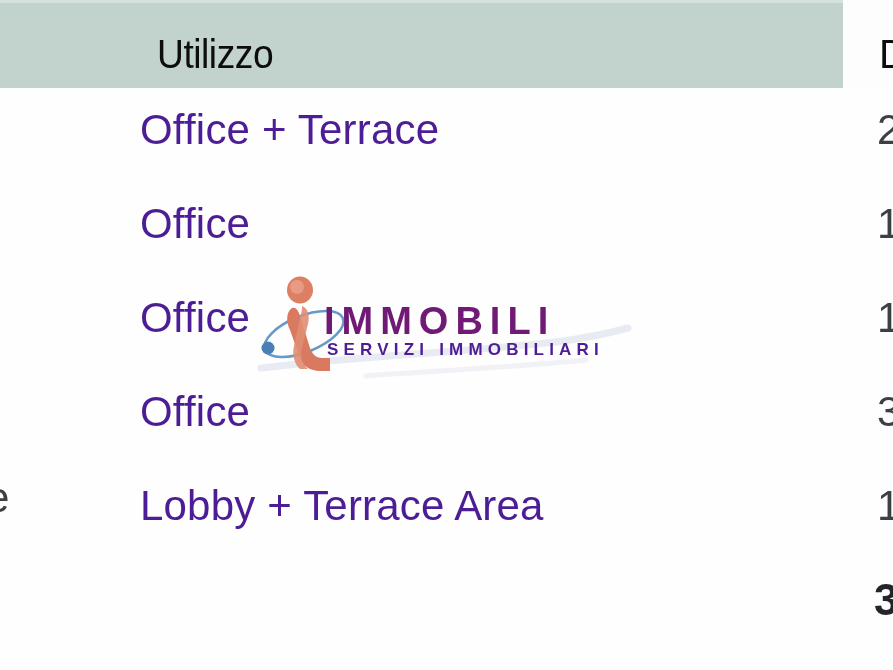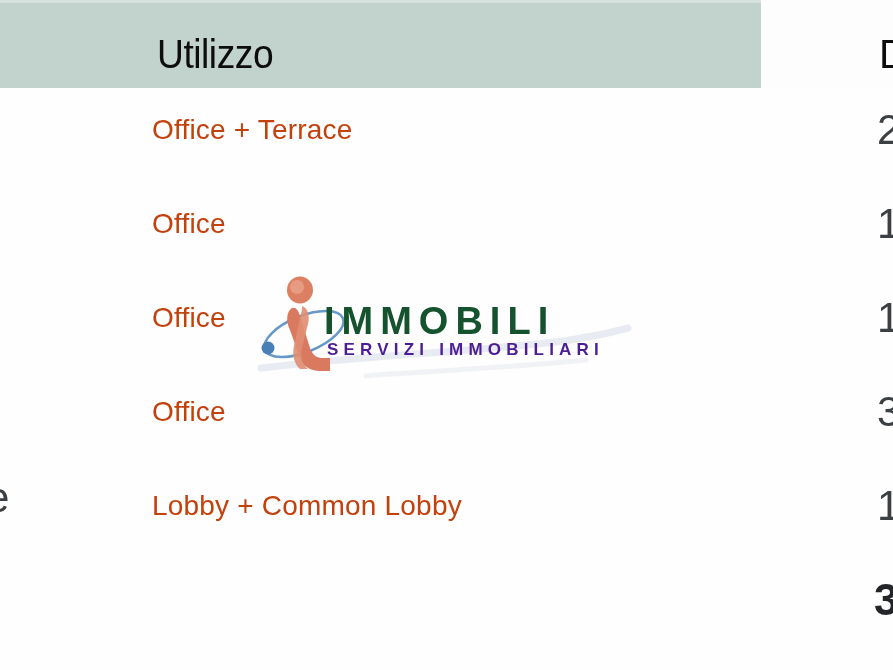--- a/index.html
+++ b/index.html
@@ -19,21 +19,21 @@
     height: 670px;
     overflow: hidden;
     background: #fdfdfd;
   }
 
   
   .table-header {
     position: absolute;
     left: 0;
     top: 0;
-    width: 761px;
+    width: 843px;
     height: 88px;
     background: #c2d2cc;
     box-sizing: border-box;
     border-top: 3px solid #d6e2dd;
   }
   .header-cell-usage {
     position: absolute;
     left: 157px;
     top: 27px;
     font-size: 40px;
@@ -69,25 +69,25 @@
 
   .row {
     position: absolute;
     left: 0;
     width: 893px;
     height: 94px;
   }
 
   .cell-usage {
     position: absolute;
-    left: 152px;
+    left: 140px;
     top: 14px;
-    font-size: 28px;
-    line-height: 56px;
-    color: #c2410c;
+    font-size: 42px;
+    line-height: 56px;
+    color: #4c1d95;
     white-space: nowrap;
     letter-spacing: 0.2px;
   }
 
   .cell-amount {
     position: absolute;
     left: 877px;
     top: 14px;
     width: 16px;
     overflow: hidden;
@@ -141,21 +141,21 @@
   .logo svg { display: block; }
 
   .logo-wordmark {
     position: absolute;
     left: 68px;
     top: 29px;
     font-size: 38px;
     line-height: 40px;
     font-weight: bold;
     letter-spacing: 7px;
-    color: #14532d;
+    color: #701a75;
     white-space: nowrap;
     text-align: center;
   }
   .logo-tagline {
     position: absolute;
     left: 71px;
     top: 69px;
     font-size: 17px;
     line-height: 18px;
     font-weight: bold;
@@ -190,21 +190,21 @@
       <div class="cell-usage">Office</div>
       <div class="cell-amount">1</div>
     </div>
 
     <div class="row" style="top:282px;">
       <div class="cell-usage">Office</div>
       <div class="cell-amount">3</div>
     </div>
 
     <div class="row" style="top:376px;">
-      <div class="cell-usage">Lobby + Common Lobby</div>
+      <div class="cell-usage">Lobby + Terrace Area</div>
       <div class="cell-amount">1</div>
     </div>
 
     <div class="total-row">
       <div class="total-amount">3</div>
     </div>
 
     <div class="cell-left-fragment">e</div>
   </div>
 

